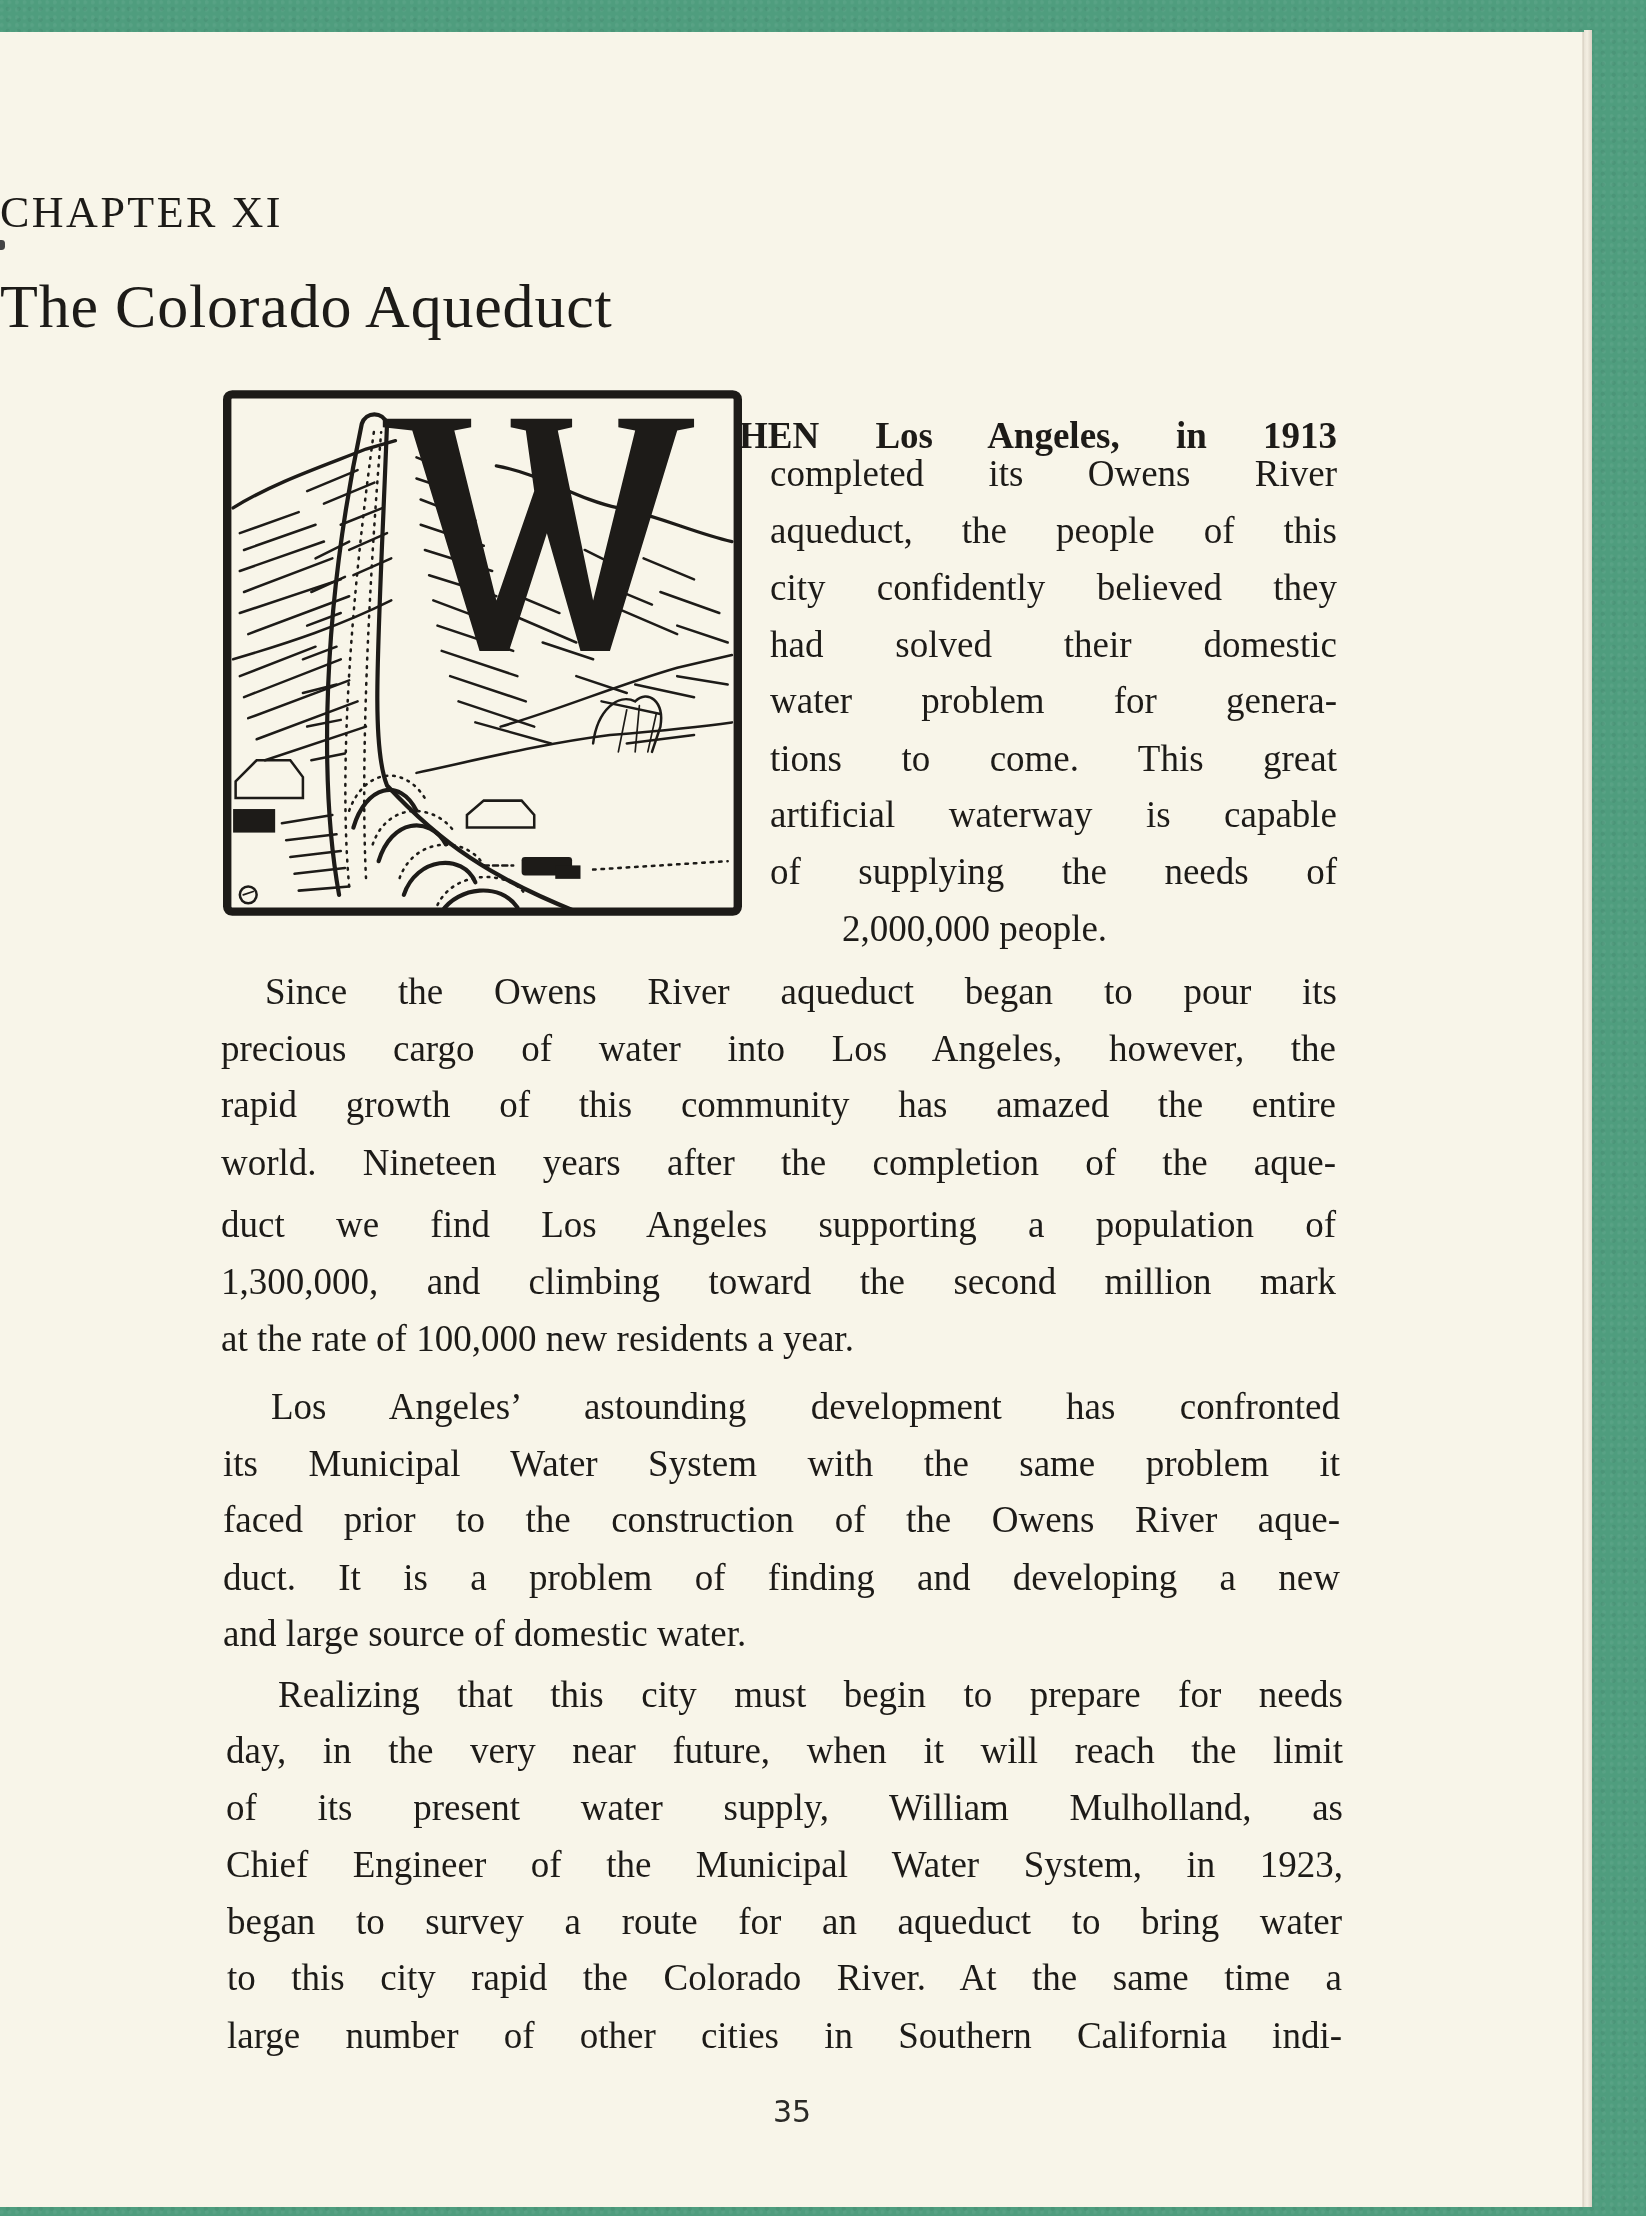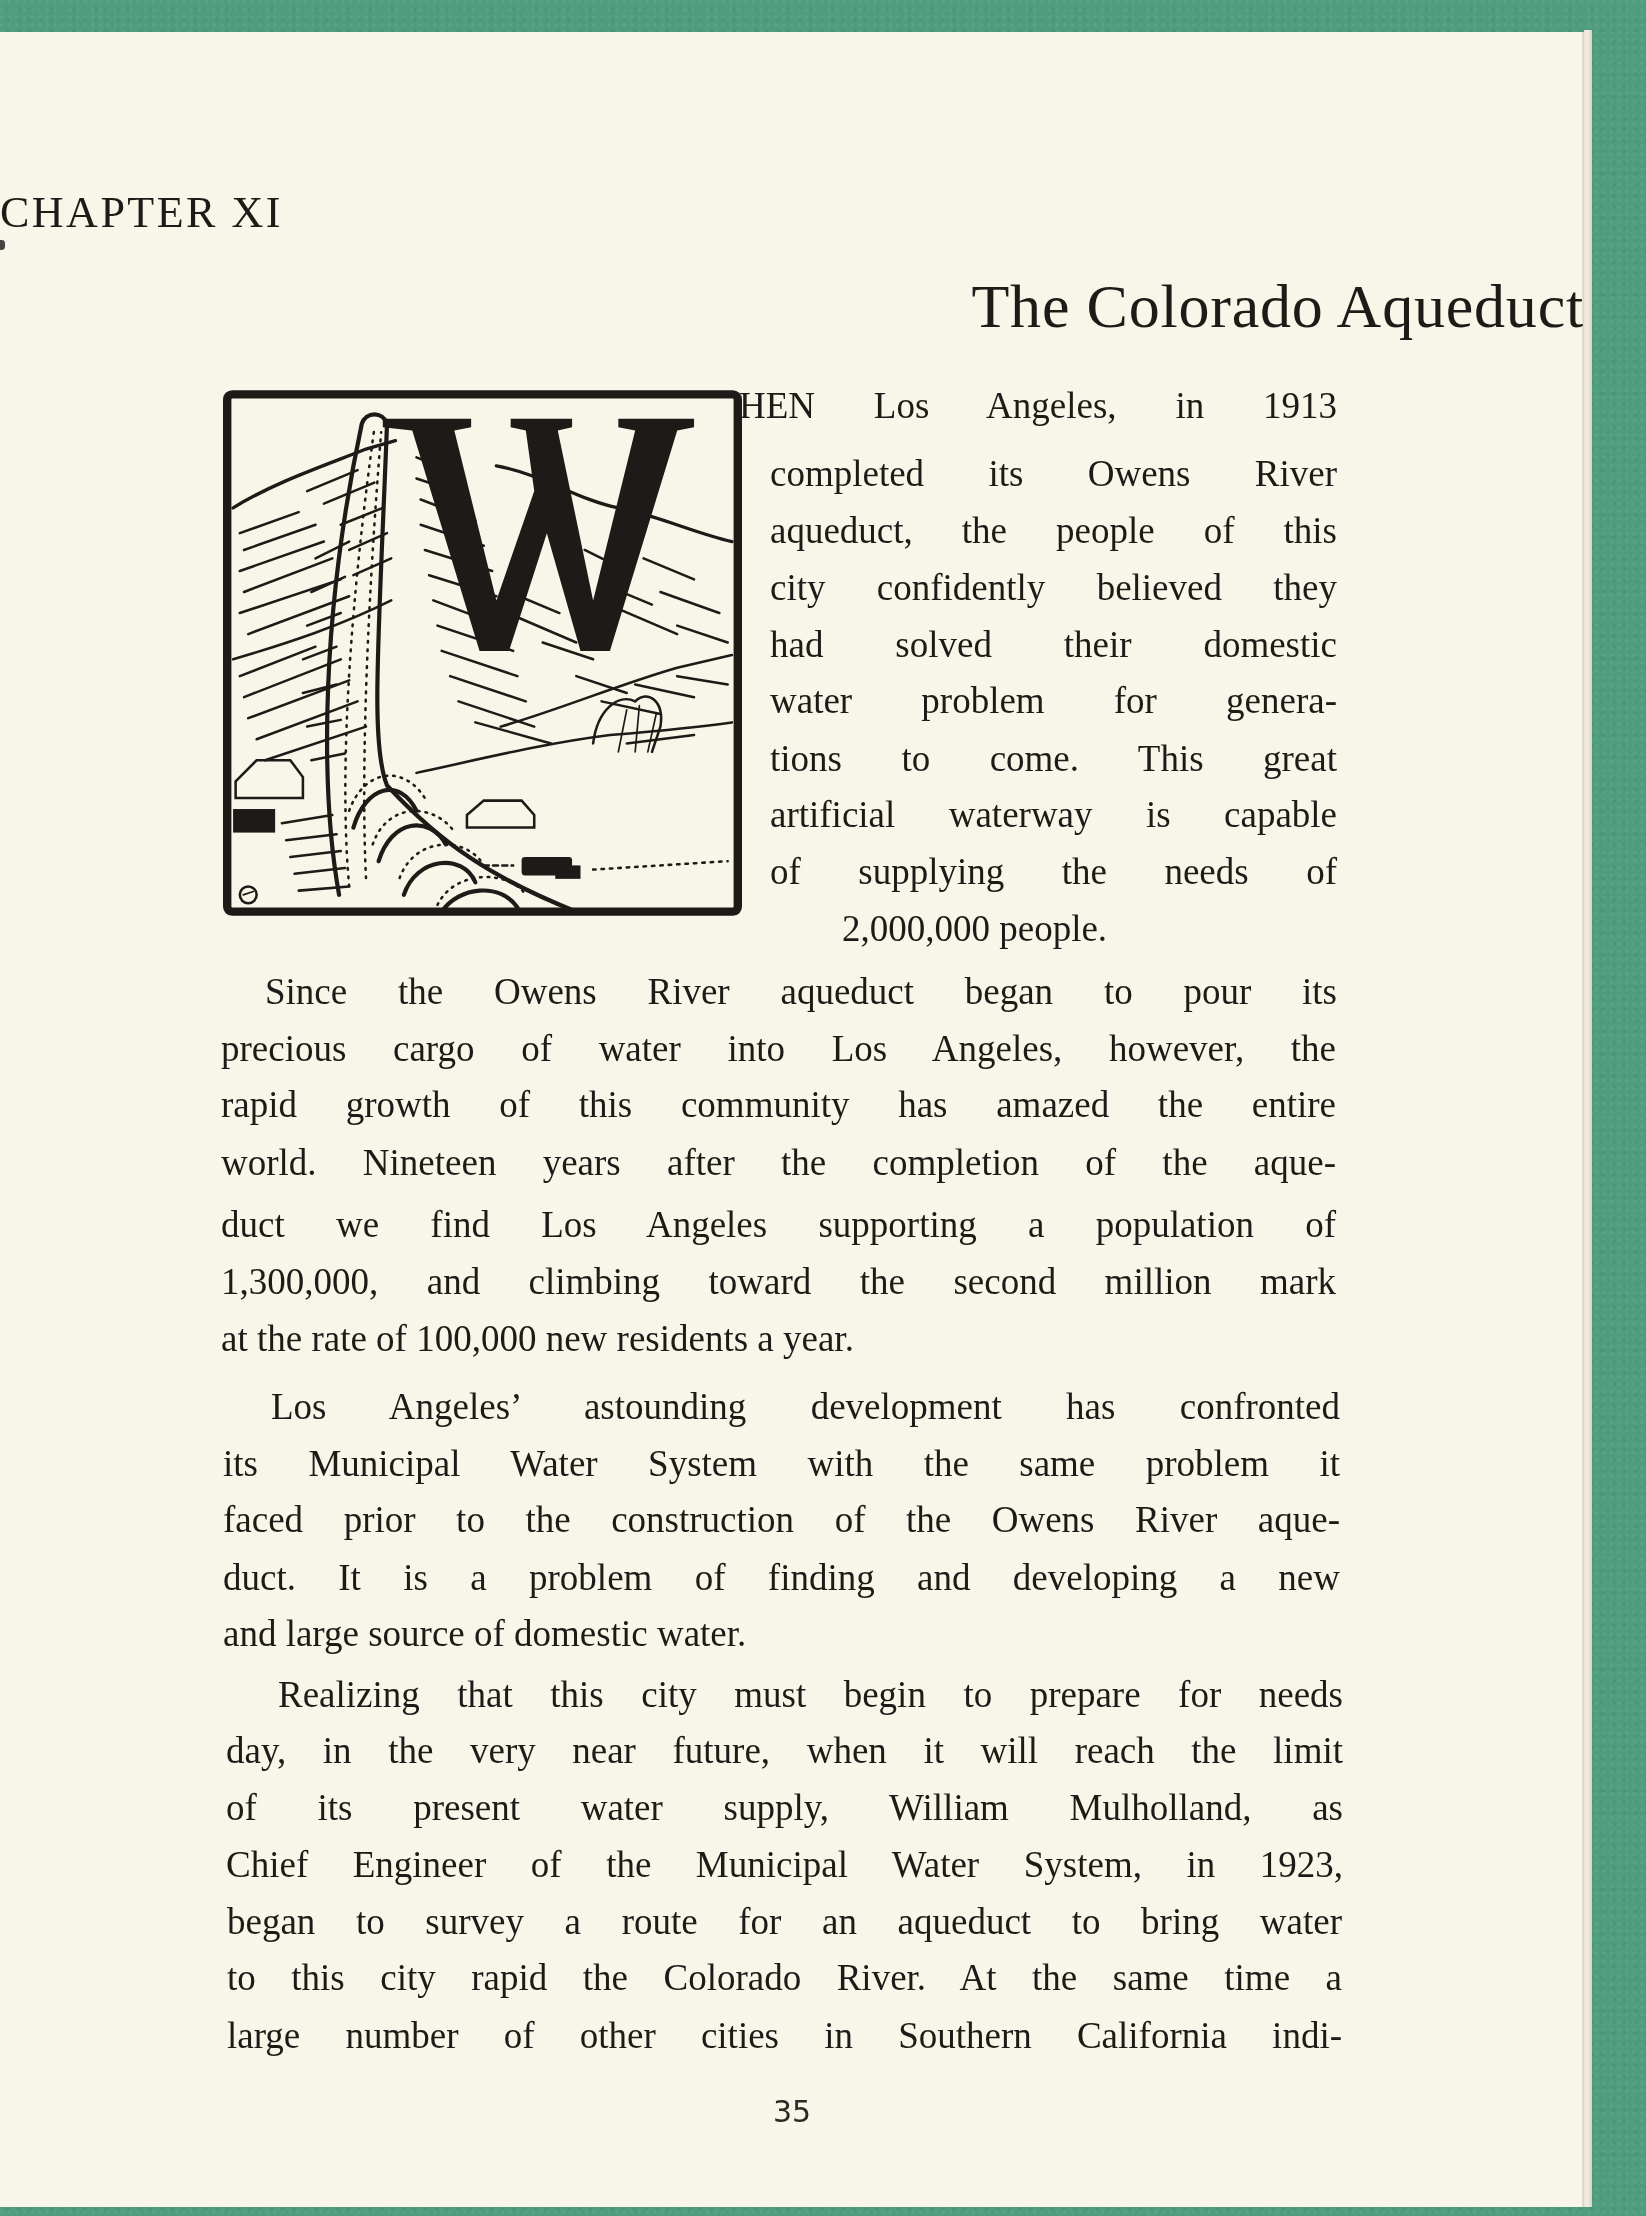--- a/index.html
+++ b/index.html
@@ -26,21 +26,21 @@
   .spine-mark {
     position: absolute; left: 0; top: 240px; width: 5px; height: 10px;
     background: #444; border-radius: 0 3.4px 3.4px 0;
   }
   .chapter-label {
     position: absolute; left: 0; width: 1584px; top: 187px;
     text-align: left; font-size: 44px; letter-spacing: 2.5px; line-height: 51px;
   }
   .chapter-title {
     position: absolute; left: 0; width: 1584px; top: 268px;
-    text-align: right; font-size: 62px; line-height: 76px; letter-spacing: 0.8px;
+    text-align: left; font-size: 62px; line-height: 76px; letter-spacing: 0.8px;
   }
   .line {
     position: absolute; height: 56px; font-size: 37px; line-height: 56px;
     text-align: justify; text-align-last: justify; white-space: nowrap;
     word-spacing: 0;
   }
   .line.last { text-align-last: left; }
   .dropcap {
     position: absolute; left: 223px; top: 390px; width: 519px; height: 526px;
   }
@@ -166,21 +166,21 @@
       <path d="M24 600 L36 596" stroke-width="2"></path>
     </g>
 
     <path d="M190 34 L295 34 L295 44 L275 48 L325 250 L370 120 L360 48 L342 44 L342 34 L415 34 L415 44 L398 48 L440 250 L490 48 L470 44 L470 34 L560 34 L560 44 L540 48 L460 310 L425 310 L385 170 L340 310 L305 310 L225 48 L190 44 Z" fill="#1d1b18"></path>
 
     <rect x="5" y="5" width="607" height="615" fill="none" stroke="#1d1b18" stroke-width="10" rx="6"></rect>
   </svg>
 </div>
 
 <div>
-  <div class="line" style="left:739px;top:378px;width:598px;">HEN Los Angeles, in 1913</div>
+  <div class="line" style="left:739px;top:408px;width:598px;font-weight:bold;">HEN Los Angeles, in 1913</div>
   <div class="line" style="left:770px;top:446px;width:567px;">completed its Owens River</div>
   <div class="line" style="left:770px;top:503px;width:567px;">aqueduct, the people of this</div>
   <div class="line" style="left:770px;top:560px;width:567px;">city confidently believed they</div>
   <div class="line" style="left:770px;top:617px;width:567px;">had solved their domestic</div>
   <div class="line" style="left:770px;top:673px;width:567px;">water problem for genera-</div>
   <div class="line" style="left:770px;top:731px;width:567px;">tions to come.  This great</div>
   <div class="line" style="left:770px;top:787px;width:567px;">artificial waterway is capable</div>
   <div class="line" style="left:770px;top:844px;width:567px;">of supplying the needs of</div>
   <div class="line last" style="left:810px;top:901px;width:567px;margin-left:32px;">2,000,000 people.</div>
 </div>

